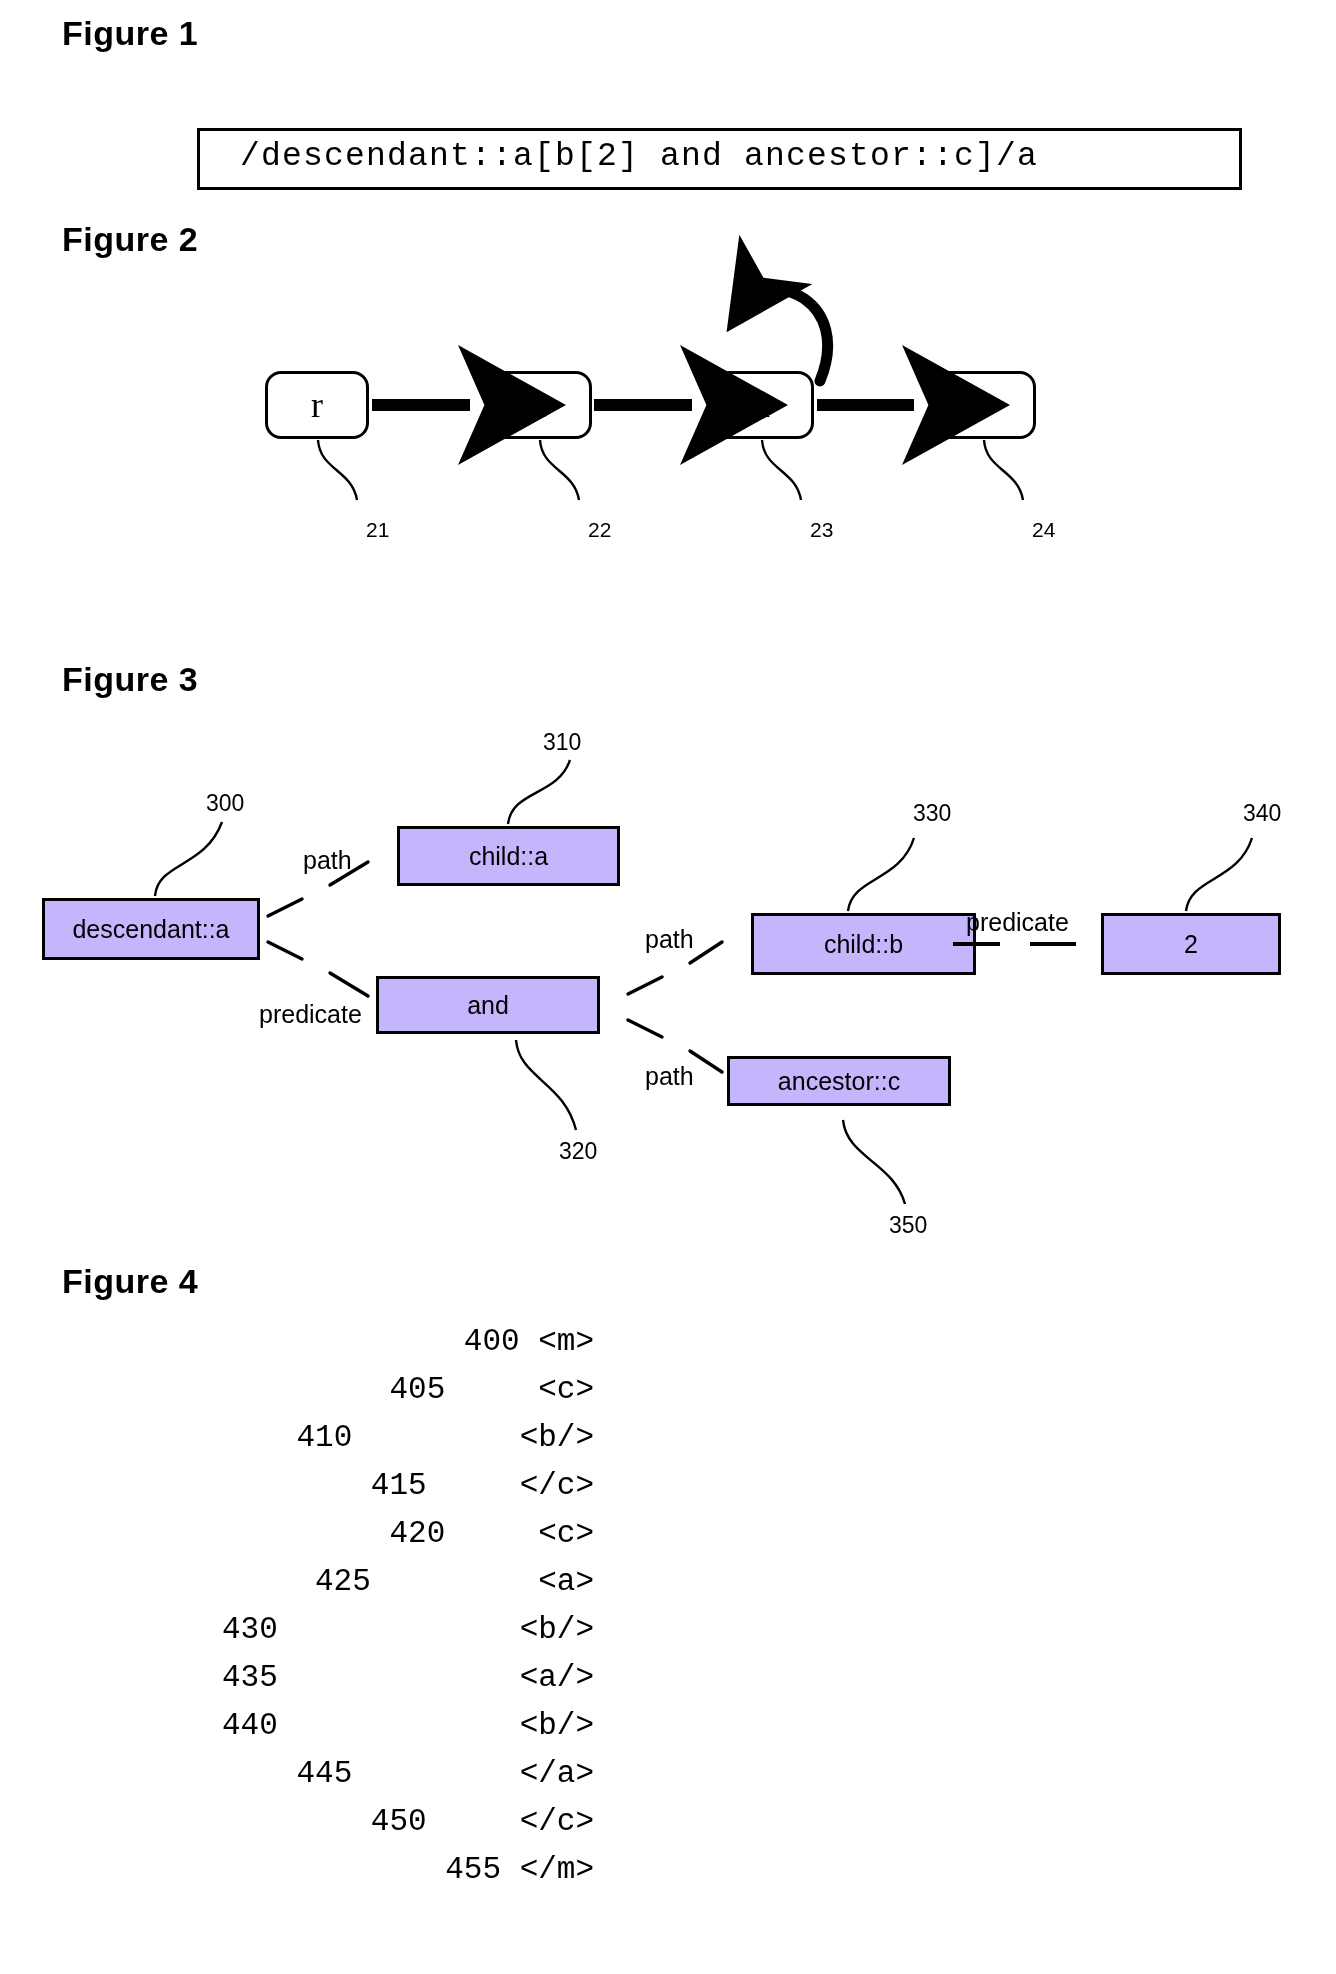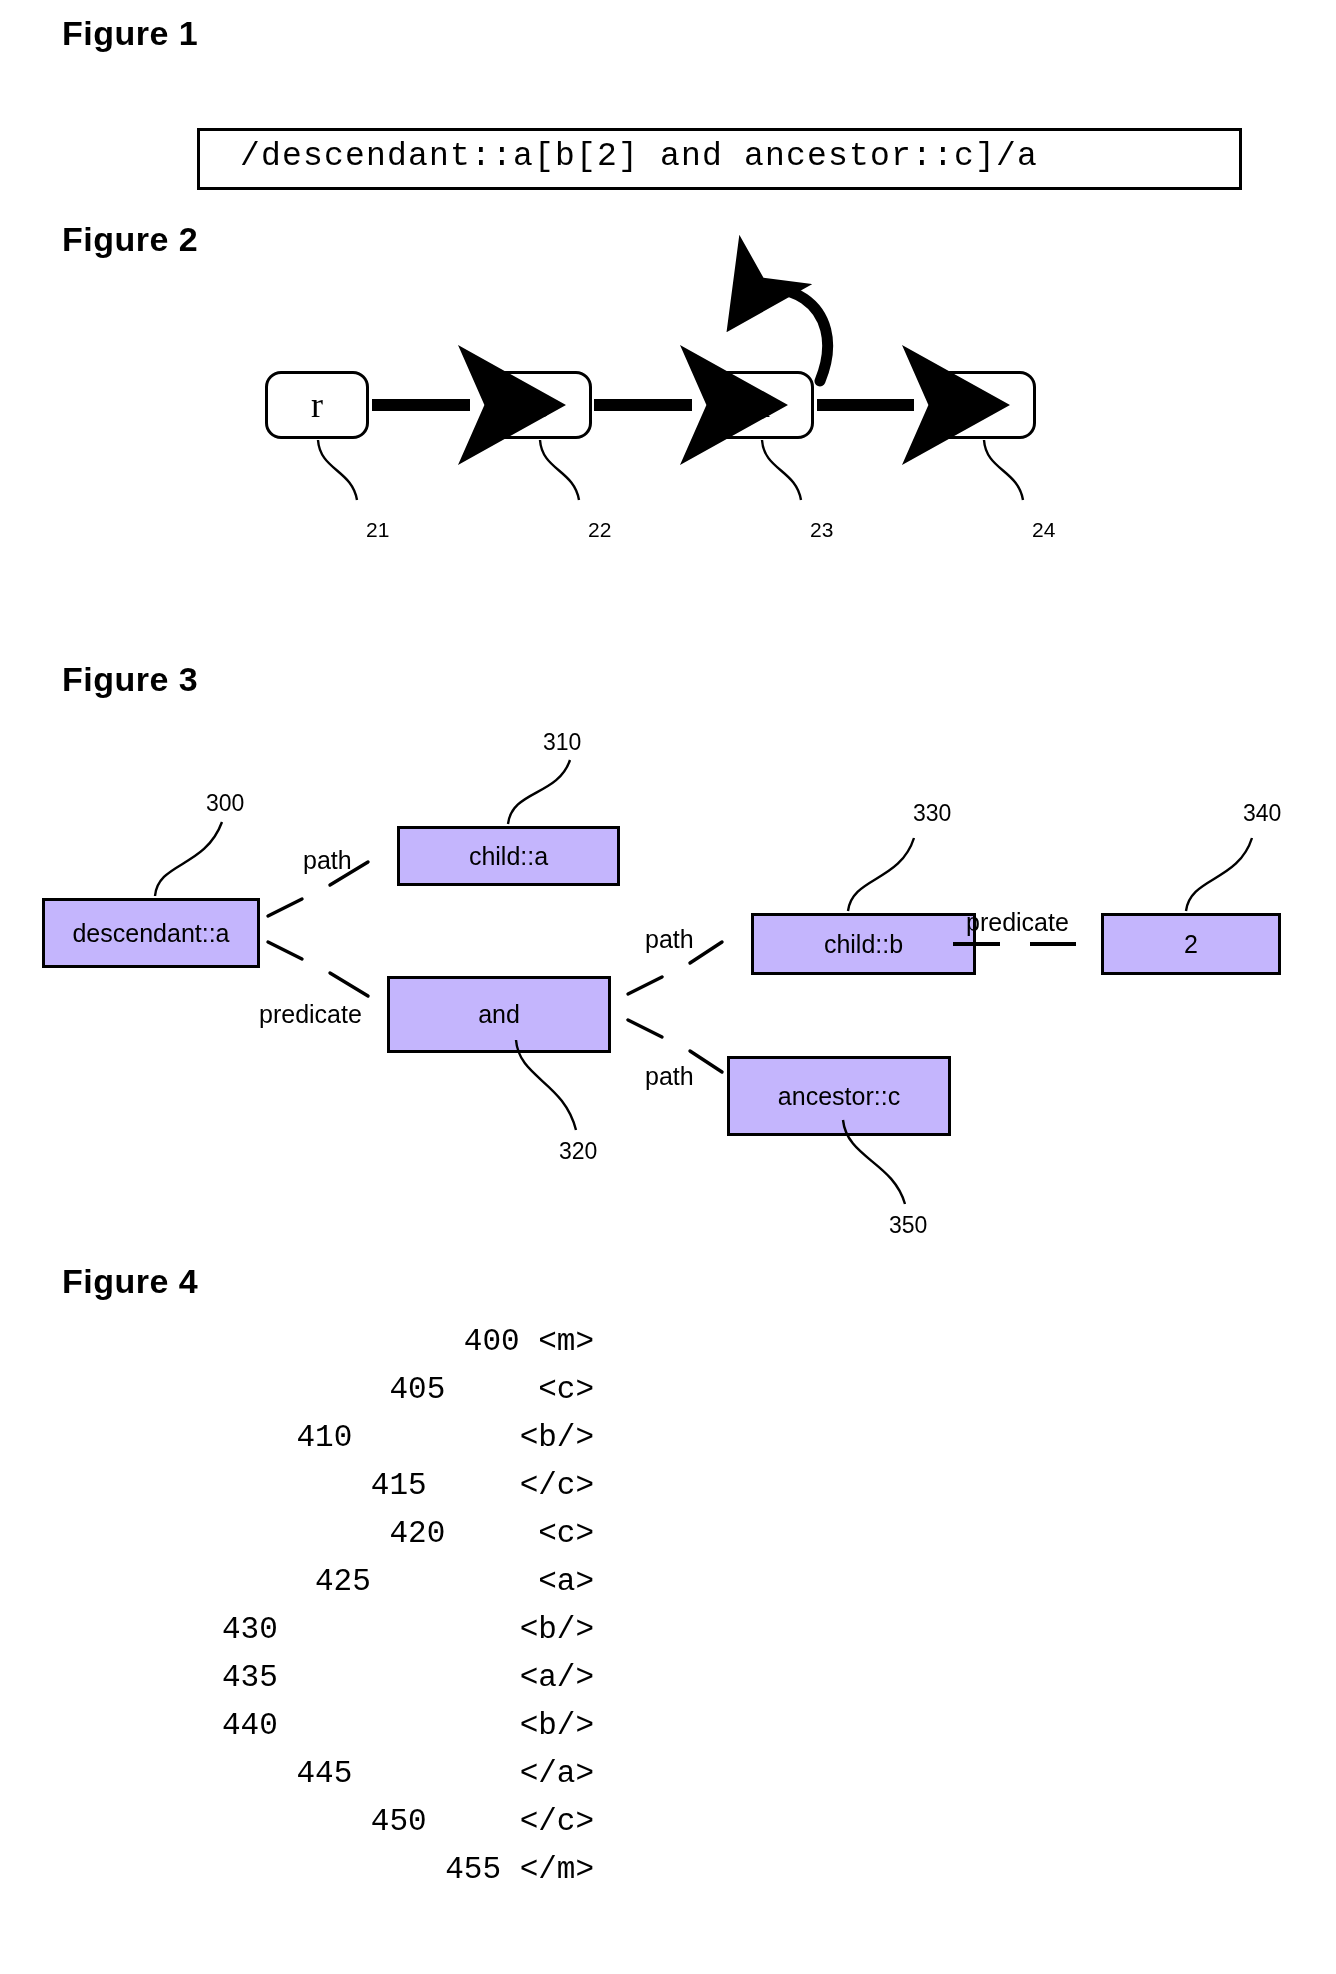--- a/index.html
+++ b/index.html
@@ -153,31 +153,31 @@
   <div class="node2" style="left:710px; top:371px;">a</div>
   <div class="node2" style="left:932px; top:371px;">b</div>
 
   <div class="leader-num" style="left:366px; top:518px;">21</div>
   <div class="leader-num" style="left:588px; top:518px;">22</div>
   <div class="leader-num" style="left:810px; top:518px;">23</div>
   <div class="leader-num" style="left:1032px; top:518px;">24</div>
 
   <div class="fig-caption" style="left:62px; top:660px;">Figure 3</div>
 
-  <div class="node3" style="left:42px; top:898px; width:218px; height:70px;">descendant::a</div>
+  <div class="node3" style="left:42px; top:898px; width:218px; height:62px;">descendant::a</div>
 
   <div class="node3" style="left:397px; top:826px; width:223px; height:60px;">child::a</div>
 
-  <div class="node3" style="left:387px; top:976px; width:224px; height:77px;">and</div>
+  <div class="node3" style="left:376px; top:976px; width:224px; height:58px;">and</div>
 
   <div class="node3" style="left:727px; top:913px; width:225px; height:62px;margin-left:24px;">child::b</div>
 
   <div class="node3" style="left:1101px; top:913px; width:180px; height:62px;">2</div>
 
-  <div class="node3" style="left:727px; top:1056px; width:224px; height:80px;">ancestor::c</div>
+  <div class="node3" style="left:727px; top:1056px; width:224px; height:50px;">ancestor::c</div>
 
   <div class="edge-label" style="left:303px; top:846px;">path</div>
   <div class="edge-label" style="left:259px; top:1000px;">predicate</div>
   <div class="edge-label" style="left:645px; top:925px;">path</div>
   <div class="edge-label" style="left:645px; top:1062px;">path</div>
   <div class="edge-label" style="left:966px; top:908px;">predicate</div>
 
   <div class="ref-num3" style="left:206px; top:790px;">300</div>
   <div class="ref-num3" style="left:543px; top:729px;">310</div>
   <div class="ref-num3" style="left:559px; top:1138px;">320</div>

